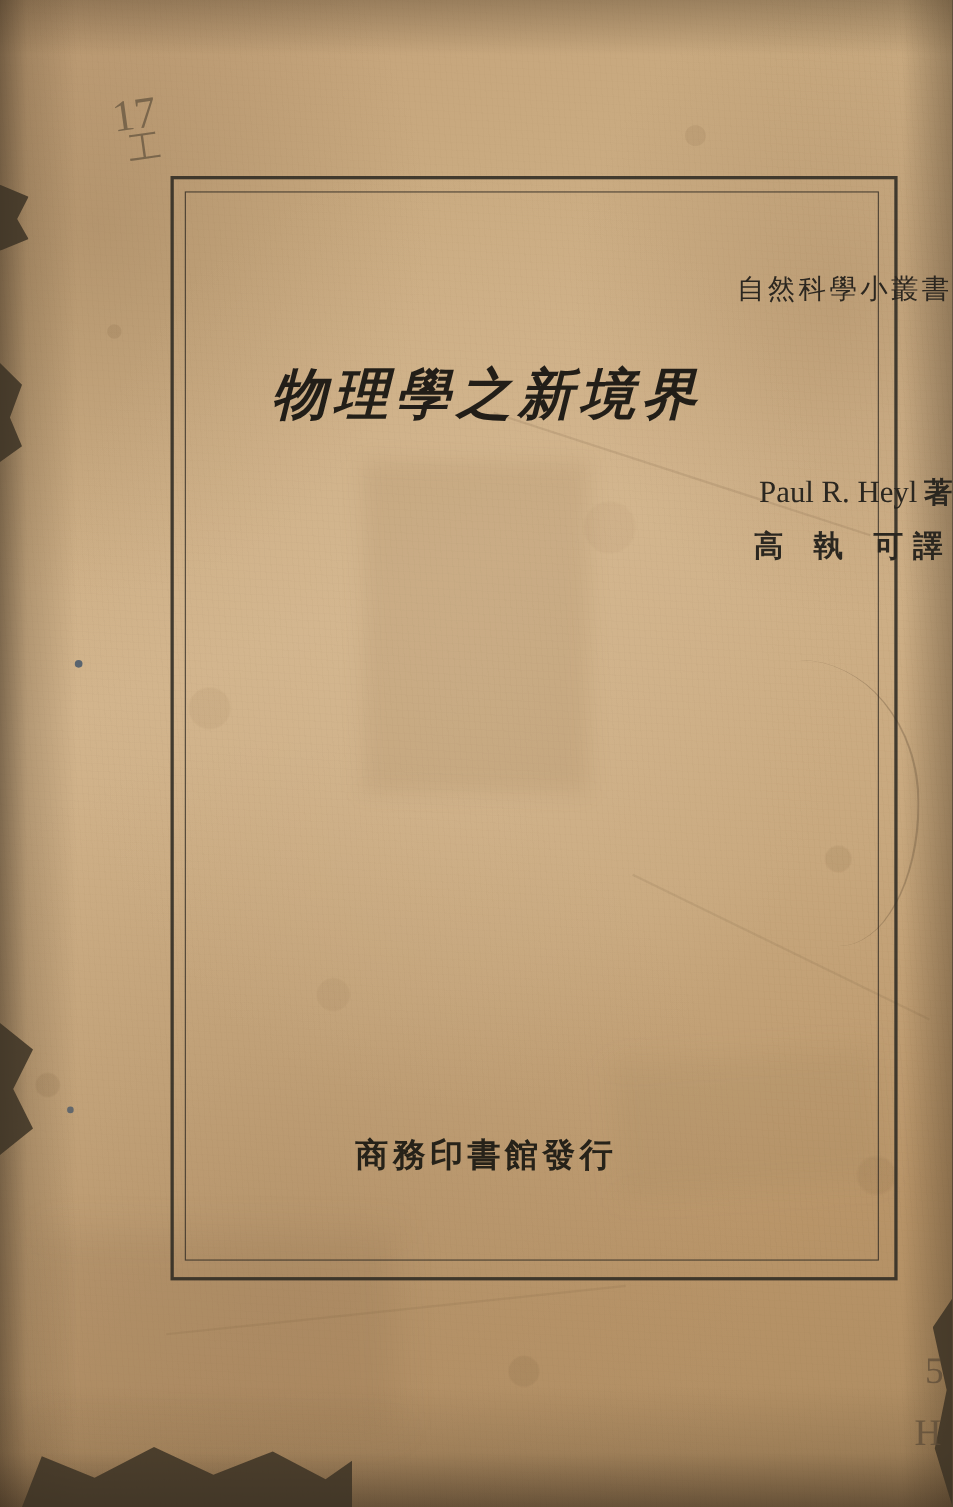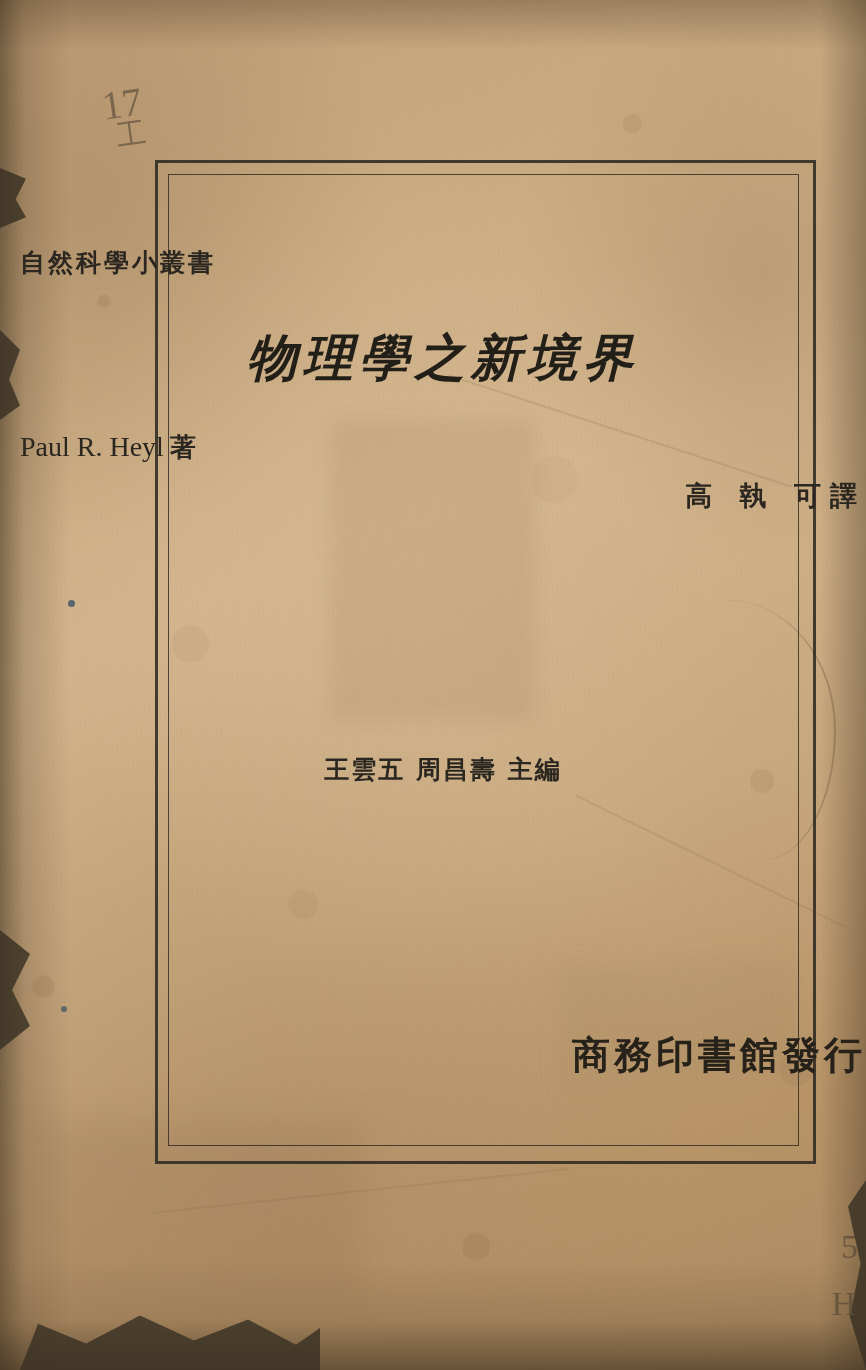--- a/index.html
+++ b/index.html
@@ -133,44 +133,44 @@
     left: 168px; top: 174px;
     width: 629px; height: 970px;
     border: 1.5px solid #2e2a22;
     opacity: .82;
   }
 
   
   .series {
     position: absolute;
     left: 0; right: 0; top: 246px;
-    text-align: left;
+    text-align: right;
     font-family: "DejaVu Sans", sans-serif;
     font-size: 25px;
-    font-weight: 700;
+    font-weight: 400;
     letter-spacing: 3px;
     color: #2c2720;
     margin-left: 20px;
   }
   .title {
     position: absolute;
     left: 0; right: 0; top: 325px;
     text-align: center;
     font-family: "DejaVu Sans", sans-serif;
     font-size: 50px;
     font-weight: 700;
     letter-spacing: 6px;
     color: #221e18;
     margin-left: 20px;
     font-style: italic;
   }
   .author-en {
     position: absolute;
     left: 0; right: 0; top: 430px;
-    text-align: left;
+    text-align: right;
     font-family: "Liberation Serif", serif;
     font-size: 28px;
     color: #2b2720;
     margin-left: 20px;
   }
   .author-en .cjk {
     font-family: "DejaVu Sans", sans-serif;
     font-weight: 700;
     font-size: 26px;
     margin-left: 6px;
@@ -193,23 +193,23 @@
     font-family: "DejaVu Sans", sans-serif;
     font-size: 25px;
     font-weight: 700;
     letter-spacing: 2px;
     color: #2a2620;
     margin-left: 20px;
   }
   .publisher {
     position: absolute;
     left: 0; right: 0; top: 1030px;
-    text-align: right;
-    font-family: "DejaVu Sans", sans-serif;
-    font-size: 38px;
+    text-align: center;
+    font-family: "DejaVu Sans", sans-serif;
+    font-size: 30px;
     font-weight: 700;
     letter-spacing: 4px;
     color: #262219;
     margin-left: 18px;
   }
 
   
   .mark-topleft {
     position: absolute;
     left: 104px; top: 80px;
@@ -301,21 +301,20 @@
   <div class="title">物理學之新境界</div>
 
   <div class="author-en">
     <span>Paul R. Heyl</span><span class="cjk">著</span>
   </div>
 
   <div class="translator">
     <span>高 執 可</span><span>譯</span>
   </div>
 
-  <div class="editors">王雲五 周昌壽 主編</div>
 
   <div class="publisher">商務印書館發行</div>
 
   <div class="mark-topleft">
     <span>17</span>
     <span class="under">工</span>
   </div>
   <div class="mark-right-5">5</div>
   <div class="mark-right-h">H</div>
 

